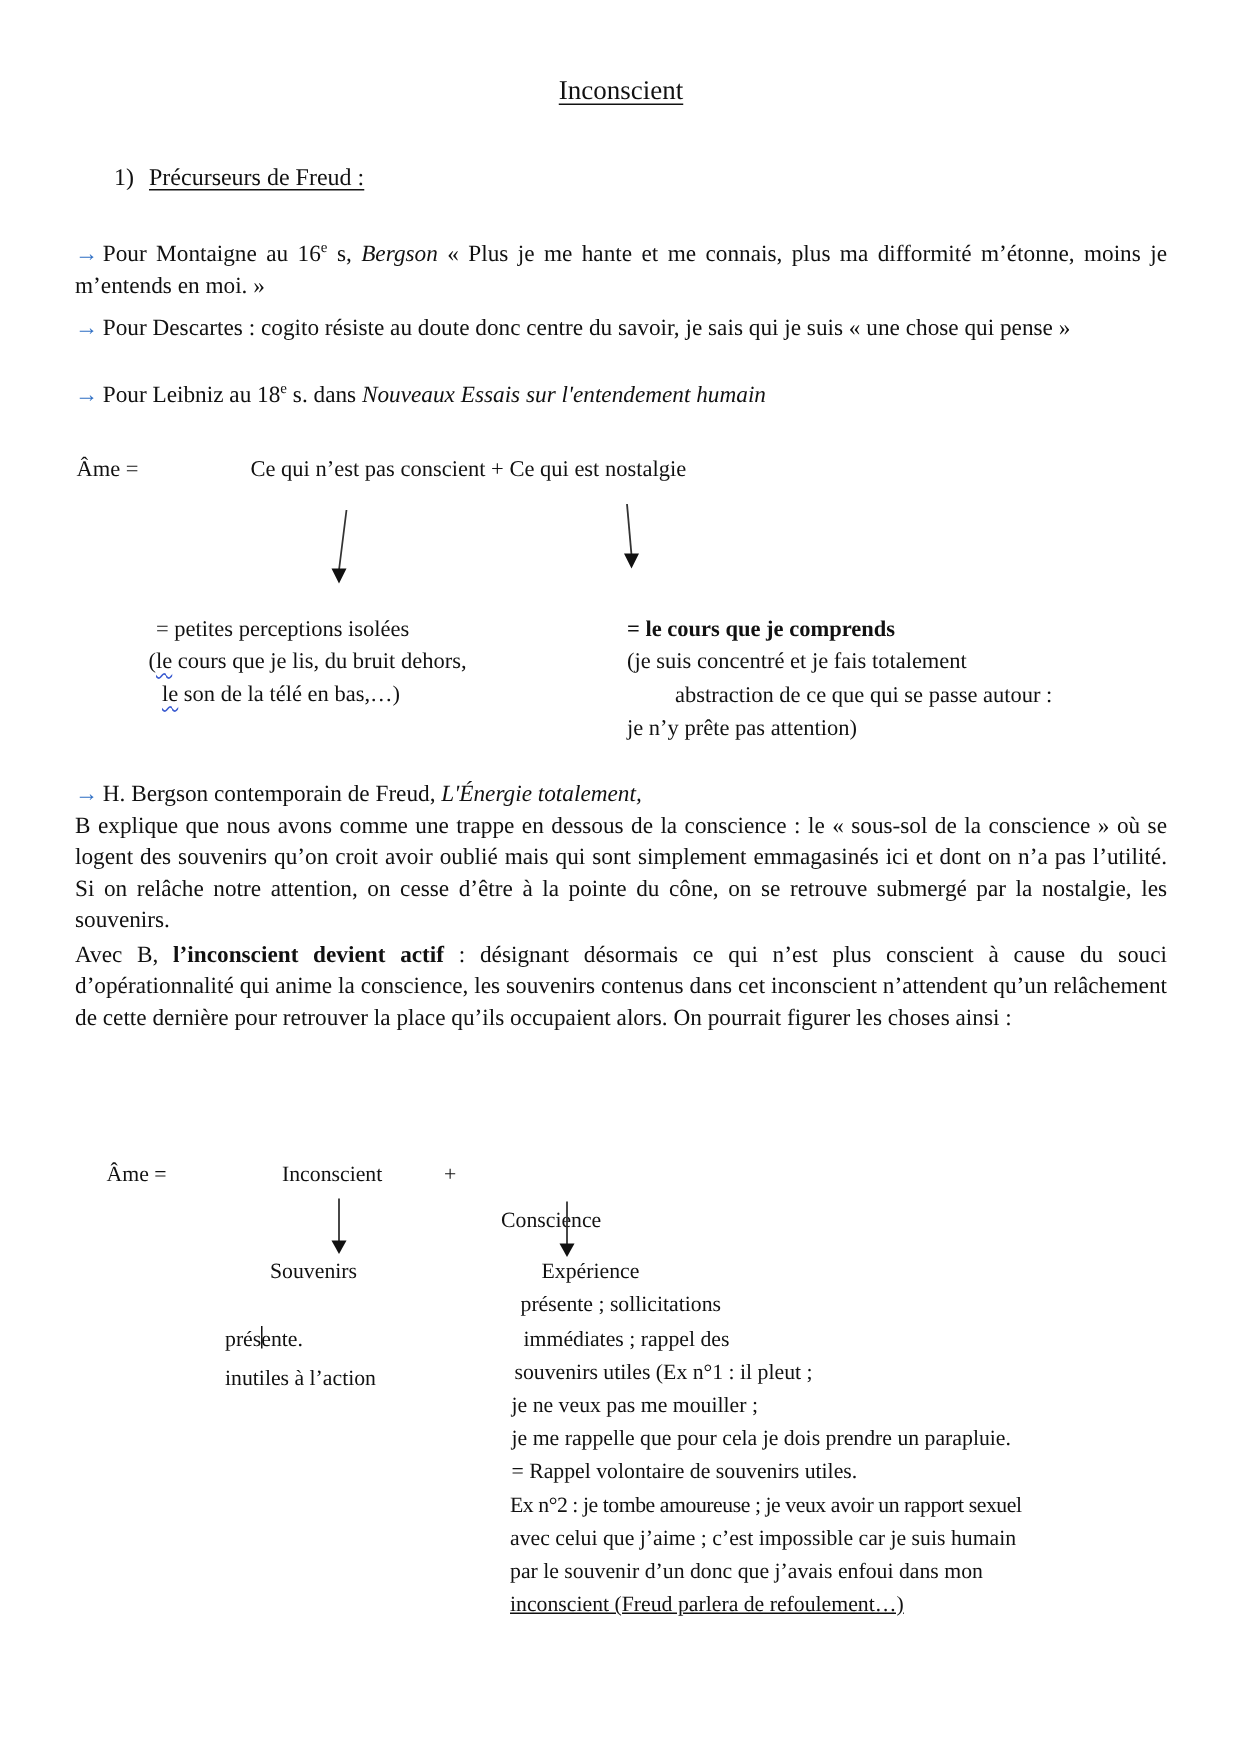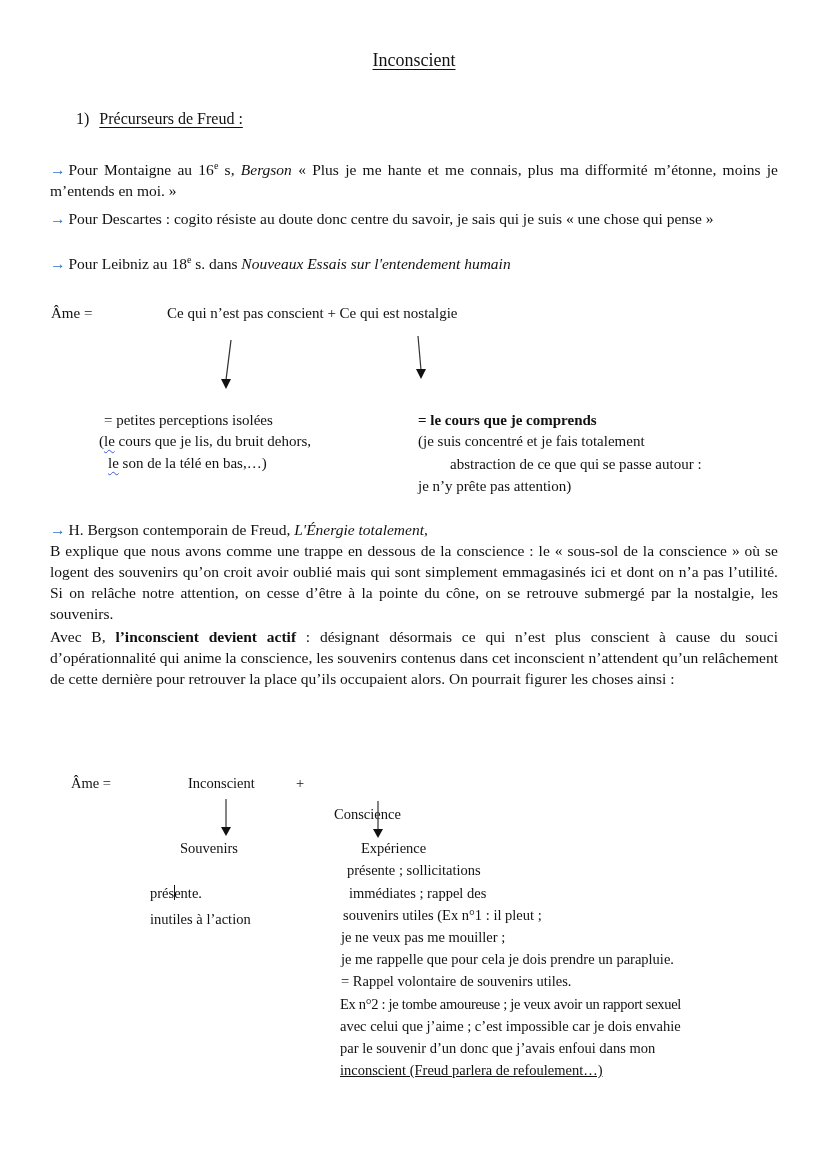--- a/index.html
+++ b/index.html
@@ -114,21 +114,21 @@
   <div class="line" style="left:150px; top:882px;"><span>prés</span><span class="cursor"></span><span>ente.</span></div>
 
   <div class="line" style="left:361px; top:837px;">Expérience</div>
   <div class="line" style="left:347px; top:859px;">présente ; sollicitations</div>
   <div class="line" style="left:349px; top:882px;">immédiates ; rappel des</div>
   <div class="line" style="left:343px; top:904px;">souvenirs utiles (Ex n°1 : il pleut ;</div>
   <div class="line" style="left:341px; top:926px;">je ne veux pas me mouiller ;</div>
   <div class="line" style="left:341px; top:948px;">je me rappelle que pour cela je dois prendre un parapluie.</div>
   <div class="line" style="left:341px; top:970px;"> = Rappel volontaire de souvenirs utiles.</div>
   <div class="line condensed" style="left:340px; top:993px;">Ex n°2 : je tombe amoureuse ; je veux avoir un rapport sexuel</div>
-  <div class="line" style="left:340px; top:1015px;">avec celui que j’aime ; c’est impossible car je dois envahie</div>
+  <div class="line" style="left:340px; top:1015px;">avec celui que j’aime ; c’est impossible car je suis humain</div>
   <div class="line" style="left:340px; top:1037px;">par le souvenir d’un donc que j’avais enfoui dans mon</div>
   <div class="line" style="left:340px; top:1059px;text-decoration:underline;">inconscient (Freud parlera de refoulement…)</div>
 </div>
 
 <svg class="arrows" viewBox="0 0 828 1170" xmlns="http://www.w3.org/2000/svg">
   <defs>
     <marker id="ah" markerWidth="8" markerHeight="8" refX="4" refY="6" orient="auto-start-reverse" markerUnits="userSpaceOnUse">
       <path d="M0,0 L8,0 L4,8 Z" fill="#111" transform="rotate(0)"></path>
     </marker>
   </defs>

